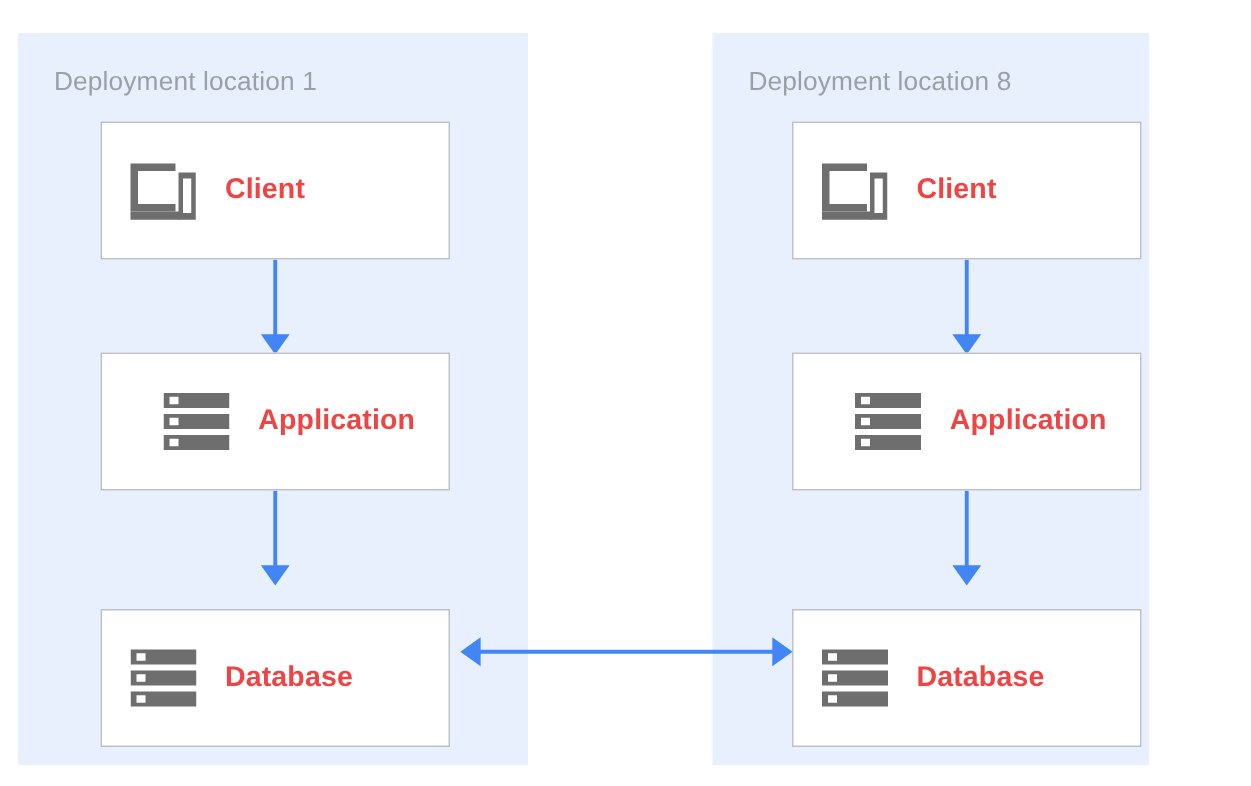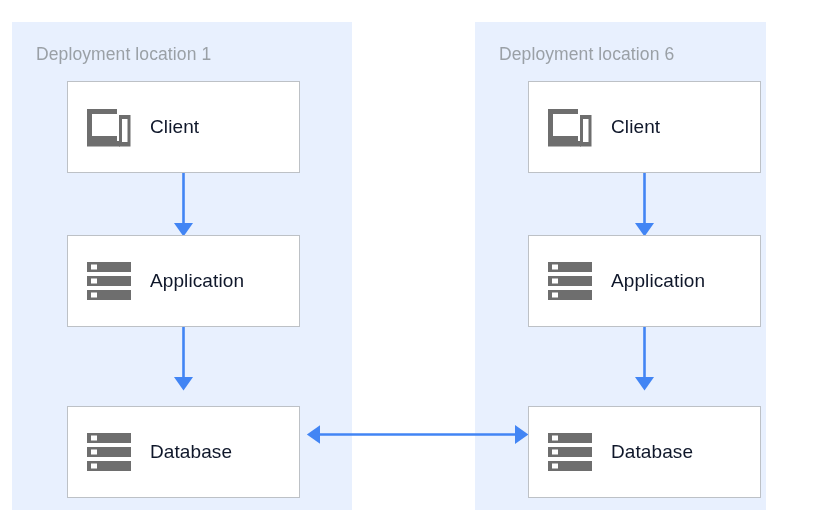--- a/index.html
+++ b/index.html
@@ -56,28 +56,29 @@
   }
   .node .icon-slot {
     width: 82px;
     display: flex;
     align-items: center;
     justify-content: center;
     flex: 0 0 auto;
   }
   .node .node-label {
     font-size: 19px;
-    color: #0f172a;
+    color: #ef4444;
     white-space: nowrap;
     letter-spacing: 0.1px;
+    font-weight: bold;
   }
 
   
   .row-client   { top: 81px; }
-  .row-app      { top: 235px; }
+  .row-app      { top: 235px; justify-content: center; }
   .row-db       { top: 406px; }
 
   .col-left  { left: 67px;  }
   .col-right { left: 528px; }
 
   
   .icon-devices, .icon-server {
     display: block;
   }
 
@@ -94,21 +95,21 @@
 </head>
 <body>
 
 <div id="diagram">
 
   <div class="zone left">
     <div class="zone-label">Deployment location 1</div>
   </div>
 
   <div class="zone right">
-    <div class="zone-label">Deployment location 6</div>
+    <div class="zone-label">Deployment location 8</div>
   </div>
 
   <svg id="arrows" viewBox="0 0 834 524" width="834" height="524">
     <defs>
       <marker id="ah" markerWidth="10" markerHeight="10" refX="1.2" refY="4" orient="auto" markerUnits="strokeWidth">
         <path d="M0,0.3 L0,7.7 L5.2,4 z" fill="#4285f4"></path>
       </marker>
       <marker id="ah-start" markerWidth="10" markerHeight="10" refX="4" refY="4" orient="auto-start-reverse" markerUnits="strokeWidth">
         <path d="M0,0.3 L0,7.7 L5.2,4 z" fill="#4285f4"></path>
       </marker>

